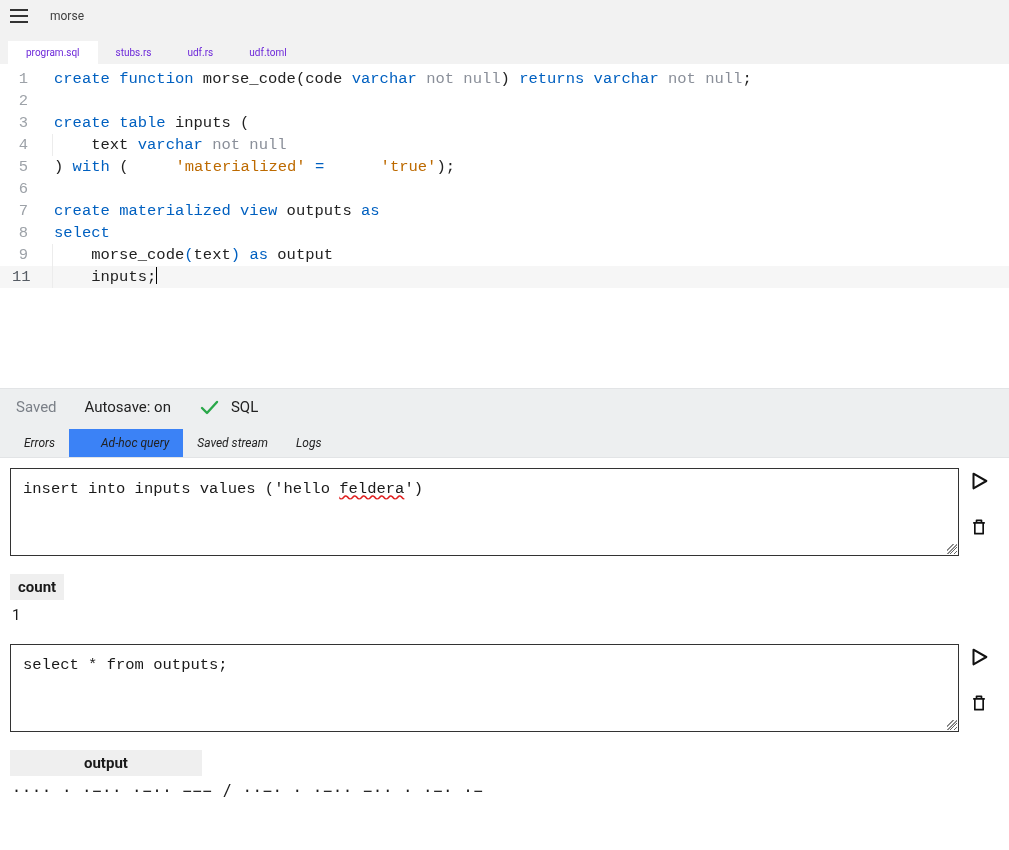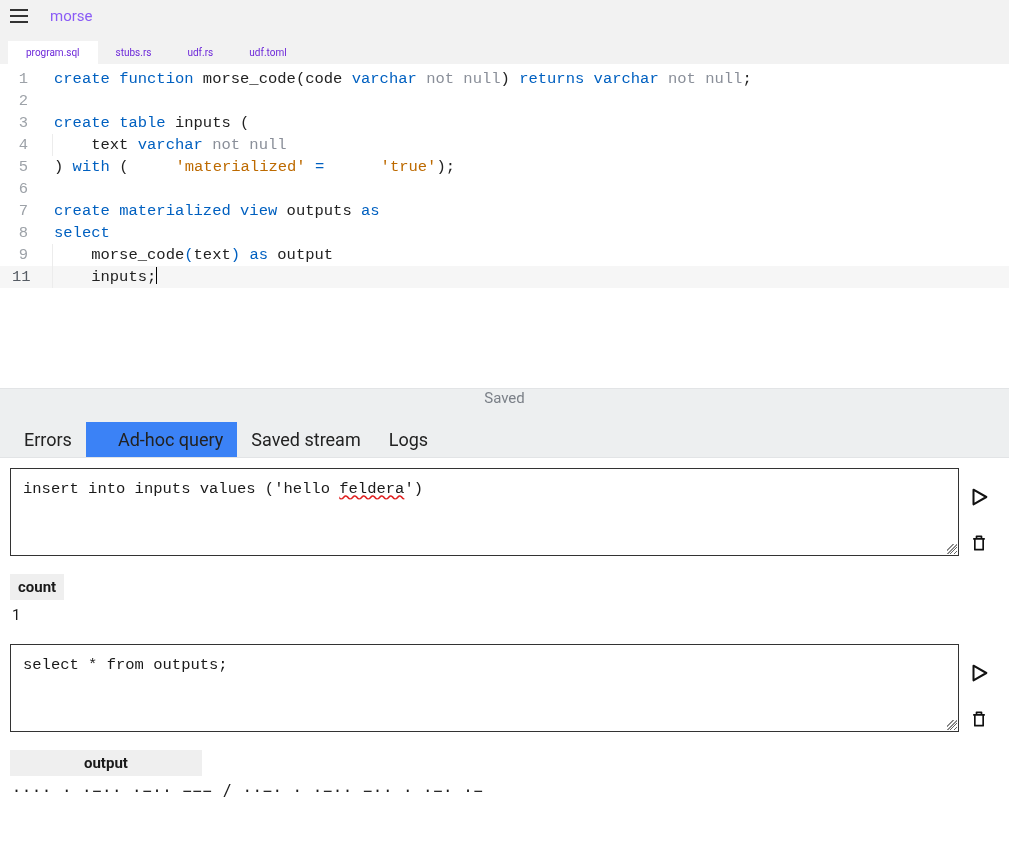--- a/index.html
+++ b/index.html
@@ -32,22 +32,22 @@
     cursor: pointer;
     margin-right: 20px;
   }
   .menu-icon span {
     display: block;
     height: 2px;
     background: #333;
     width: 18px;
   }
   .header-title {
-    font-size: 15px;
-    color: #8b5cf6;
+    font-size: 12px;
+    color: #404040;
   }
   
   .file-tabs {
     background: #f2f2f2;
     display: flex;
     padding-left: 8px;
     height: 32px;
     align-items: flex-end;
   }
   .file-tab {
@@ -124,56 +124,56 @@
   
   .status-bar {
     background: #edeff0;
     height: 36px;
     display: flex;
     align-items: center;
     padding: 0 16px;
     border-top: 1px solid #e2e4e6;
     font-size: 15px;
     gap: 28px;
-    flex-direction: column;
   }
   .status-saved { color: #7b8088; }
   .status-auto { color: #222; }
   .status-sql { display:flex; align-items:center; gap:12px; color:#222; }
   .check-icon svg { display:block; }
   
   .bottom-tabs {
     background: #edeff0;
     height: 34px;
     display: flex;
     align-items: flex-end;
     padding-left: 10px;
     border-bottom: 1px solid #e2e4e6;
   }
   .btab {
     padding: 7px 14px;
-    font-size: 18px;
+    font-size: 12px;
     color: #222;
     cursor: pointer;
     background: #edeff0;
+    font-style: italic;
   }
   .btab.active {
     background: #3b82f6;
     padding-left: 32px;
   }
   
   .query-panel {
     flex: 1;
     overflow-y: auto;
     background: #fff;
     padding: 10px 10px 10px 10px;
   }
   .query-block {
     display: flex;
-    align-items: flex-end;
+    align-items: flex-start;
     margin-bottom: 18px;
   }
   .query-box {
     flex: 1;
     border: 1px solid #333;
     min-height: 88px;
     padding: 10px 12px;
     font-family: "Consolas", "Menlo", "Courier New", monospace;
     font-size: 15.5px;
     line-height: 1.4;

